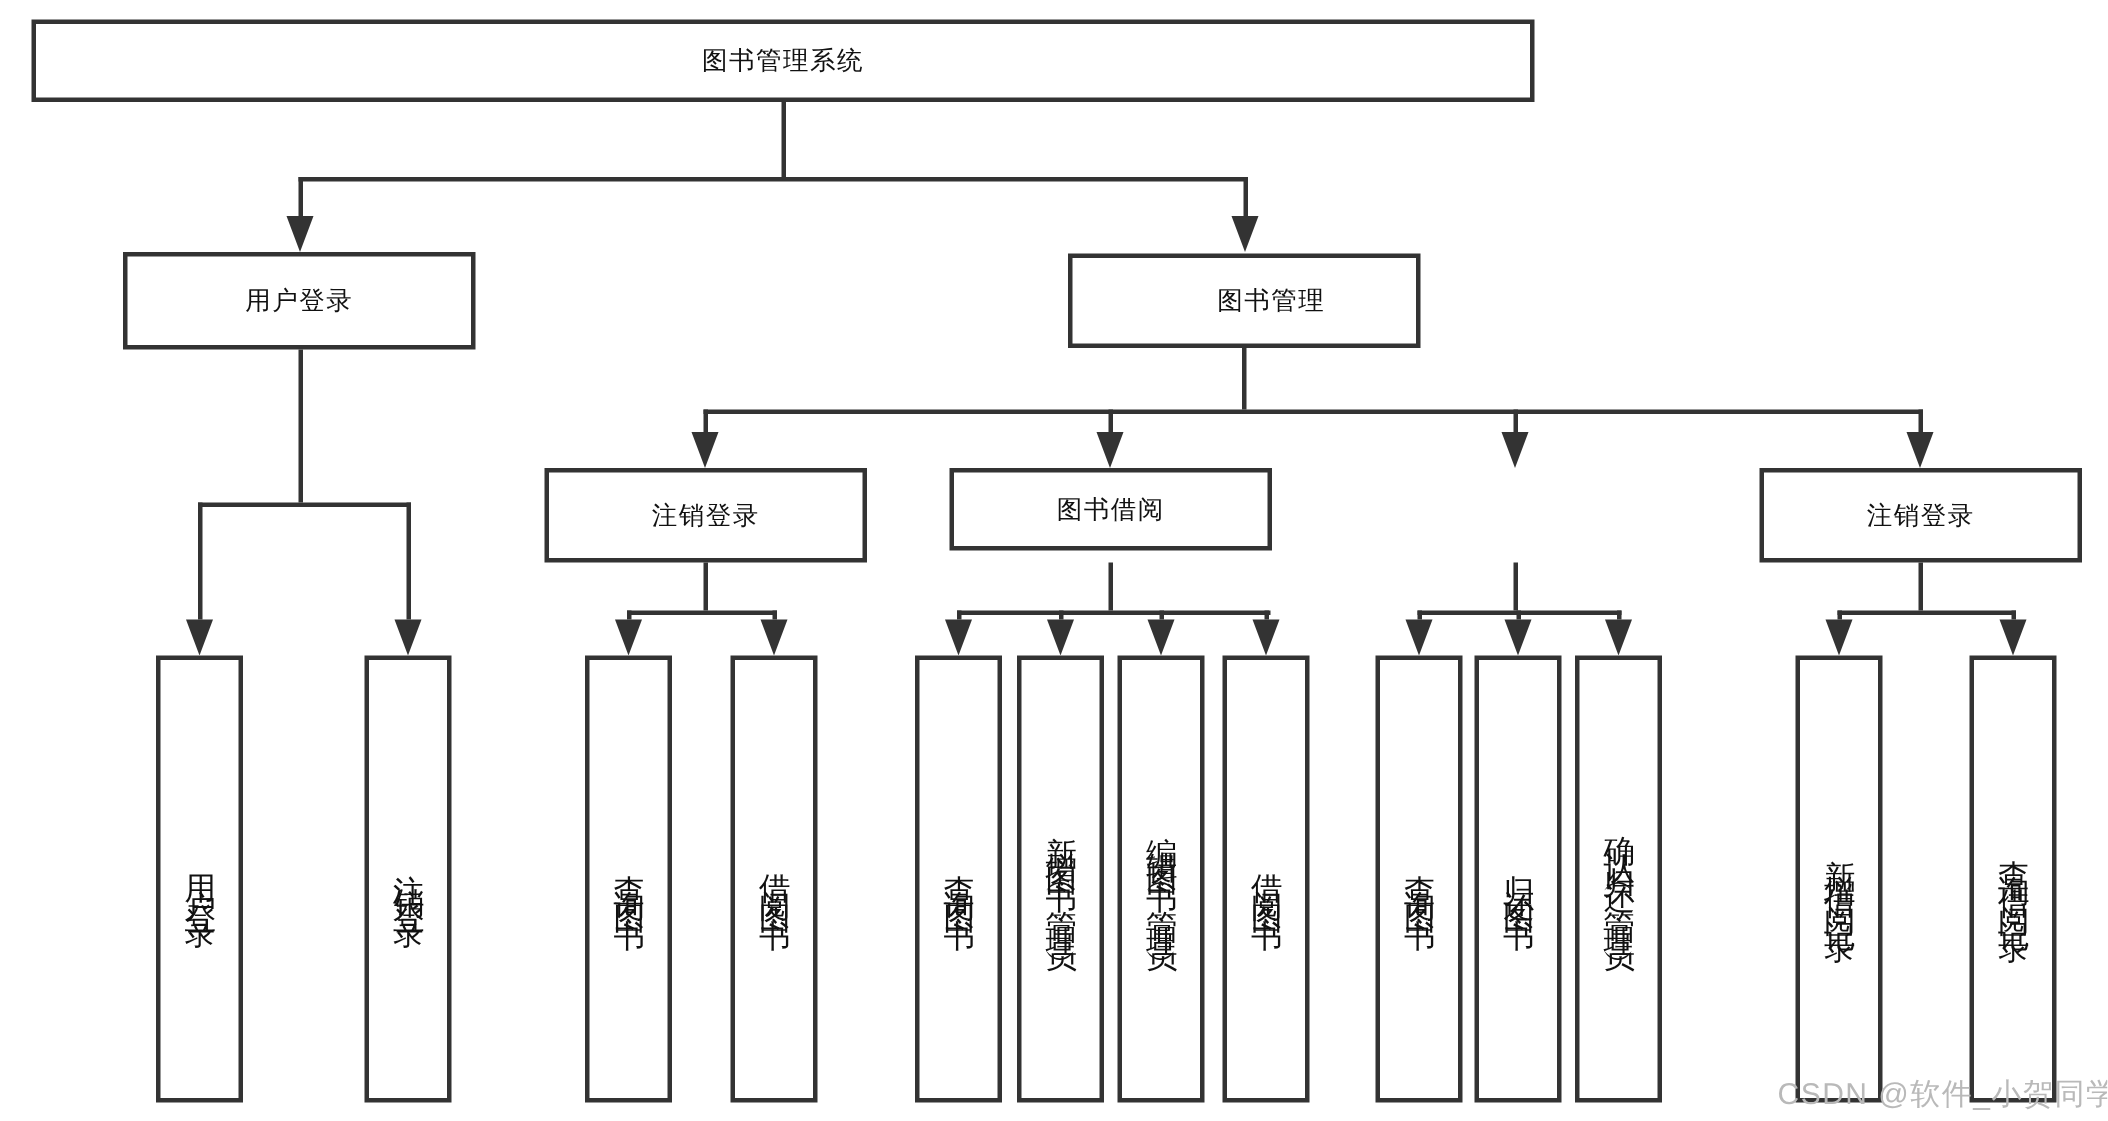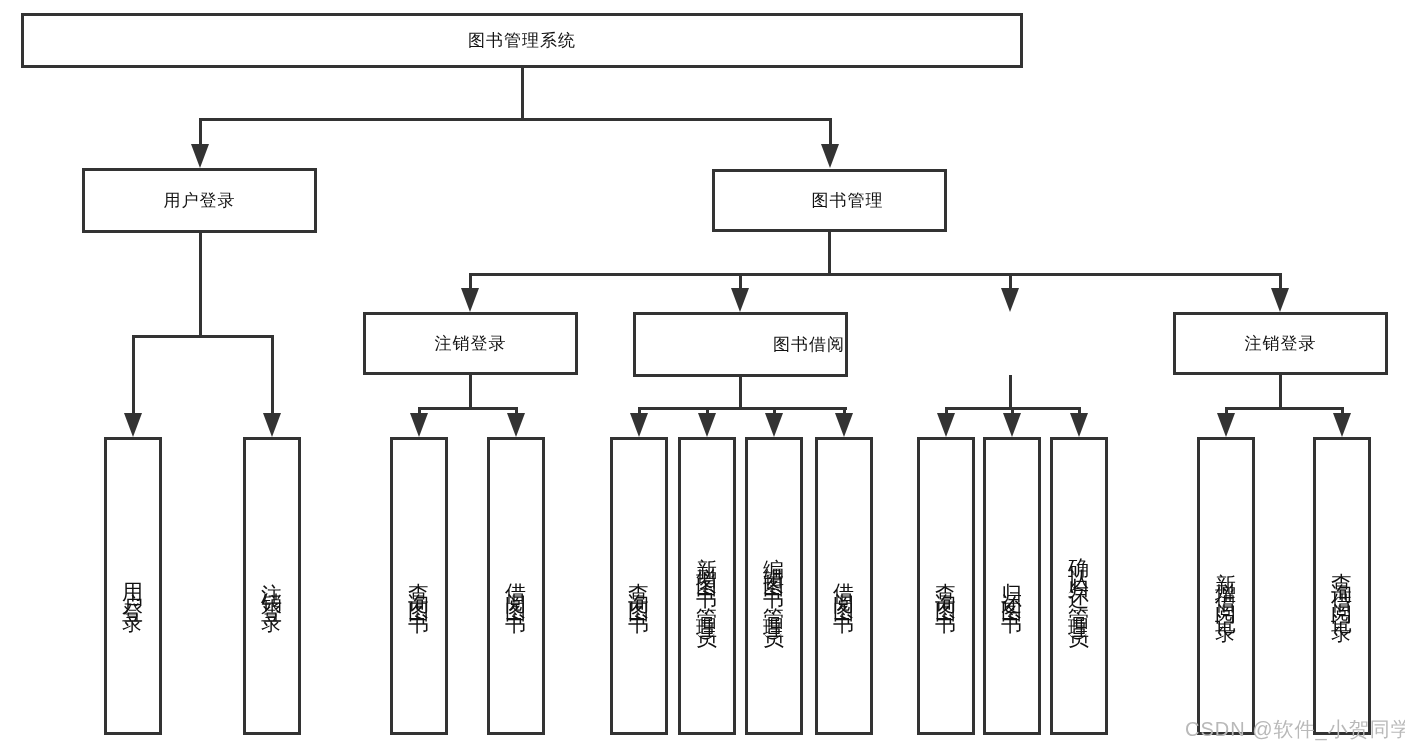--- a/index.html
+++ b/index.html
@@ -91,21 +91,21 @@
   <div class="vline" style="left:738.5px; top:273px; height:15px;"></div>
   <div class="arrowhead" style="left:731px; top:288px;"></div>
   <div class="vline" style="left:1008.5px; top:273px; height:15px;"></div>
   <div class="arrowhead" style="left:1001px; top:288px;"></div>
   <div class="vline" style="left:1278.5px; top:273px; height:15px;"></div>
   <div class="arrowhead" style="left:1271px; top:288px;"></div>
 
   <div class="box" style="left:363px; top:312px; width:215px; height:63px;">
     <span class="hdr-label">注销登录</span>
   </div>
-  <div class="box" style="left:633px; top:312px; width:215px; height:65px;justify-content:flex-end;">
+  <div class="box" style="left:633px; top:312px; width:215px; height:55px;">
     <span class="hdr-label">图书借阅</span>
   </div>
   <div class="box" style="left:1173px; top:312px; width:215px; height:63px;">
     <span class="hdr-label">注销登录</span>
   </div>
 
   <div class="vline" style="left:468.5px; top:375px; height:32px;"></div>
   <div class="hline" style="left:417.5px; top:407px; width:100px;"></div>
   <div class="vline" style="left:417.5px; top:407px; height:6px;"></div>
   <div class="arrowhead" style="left:410px; top:413px;"></div>

